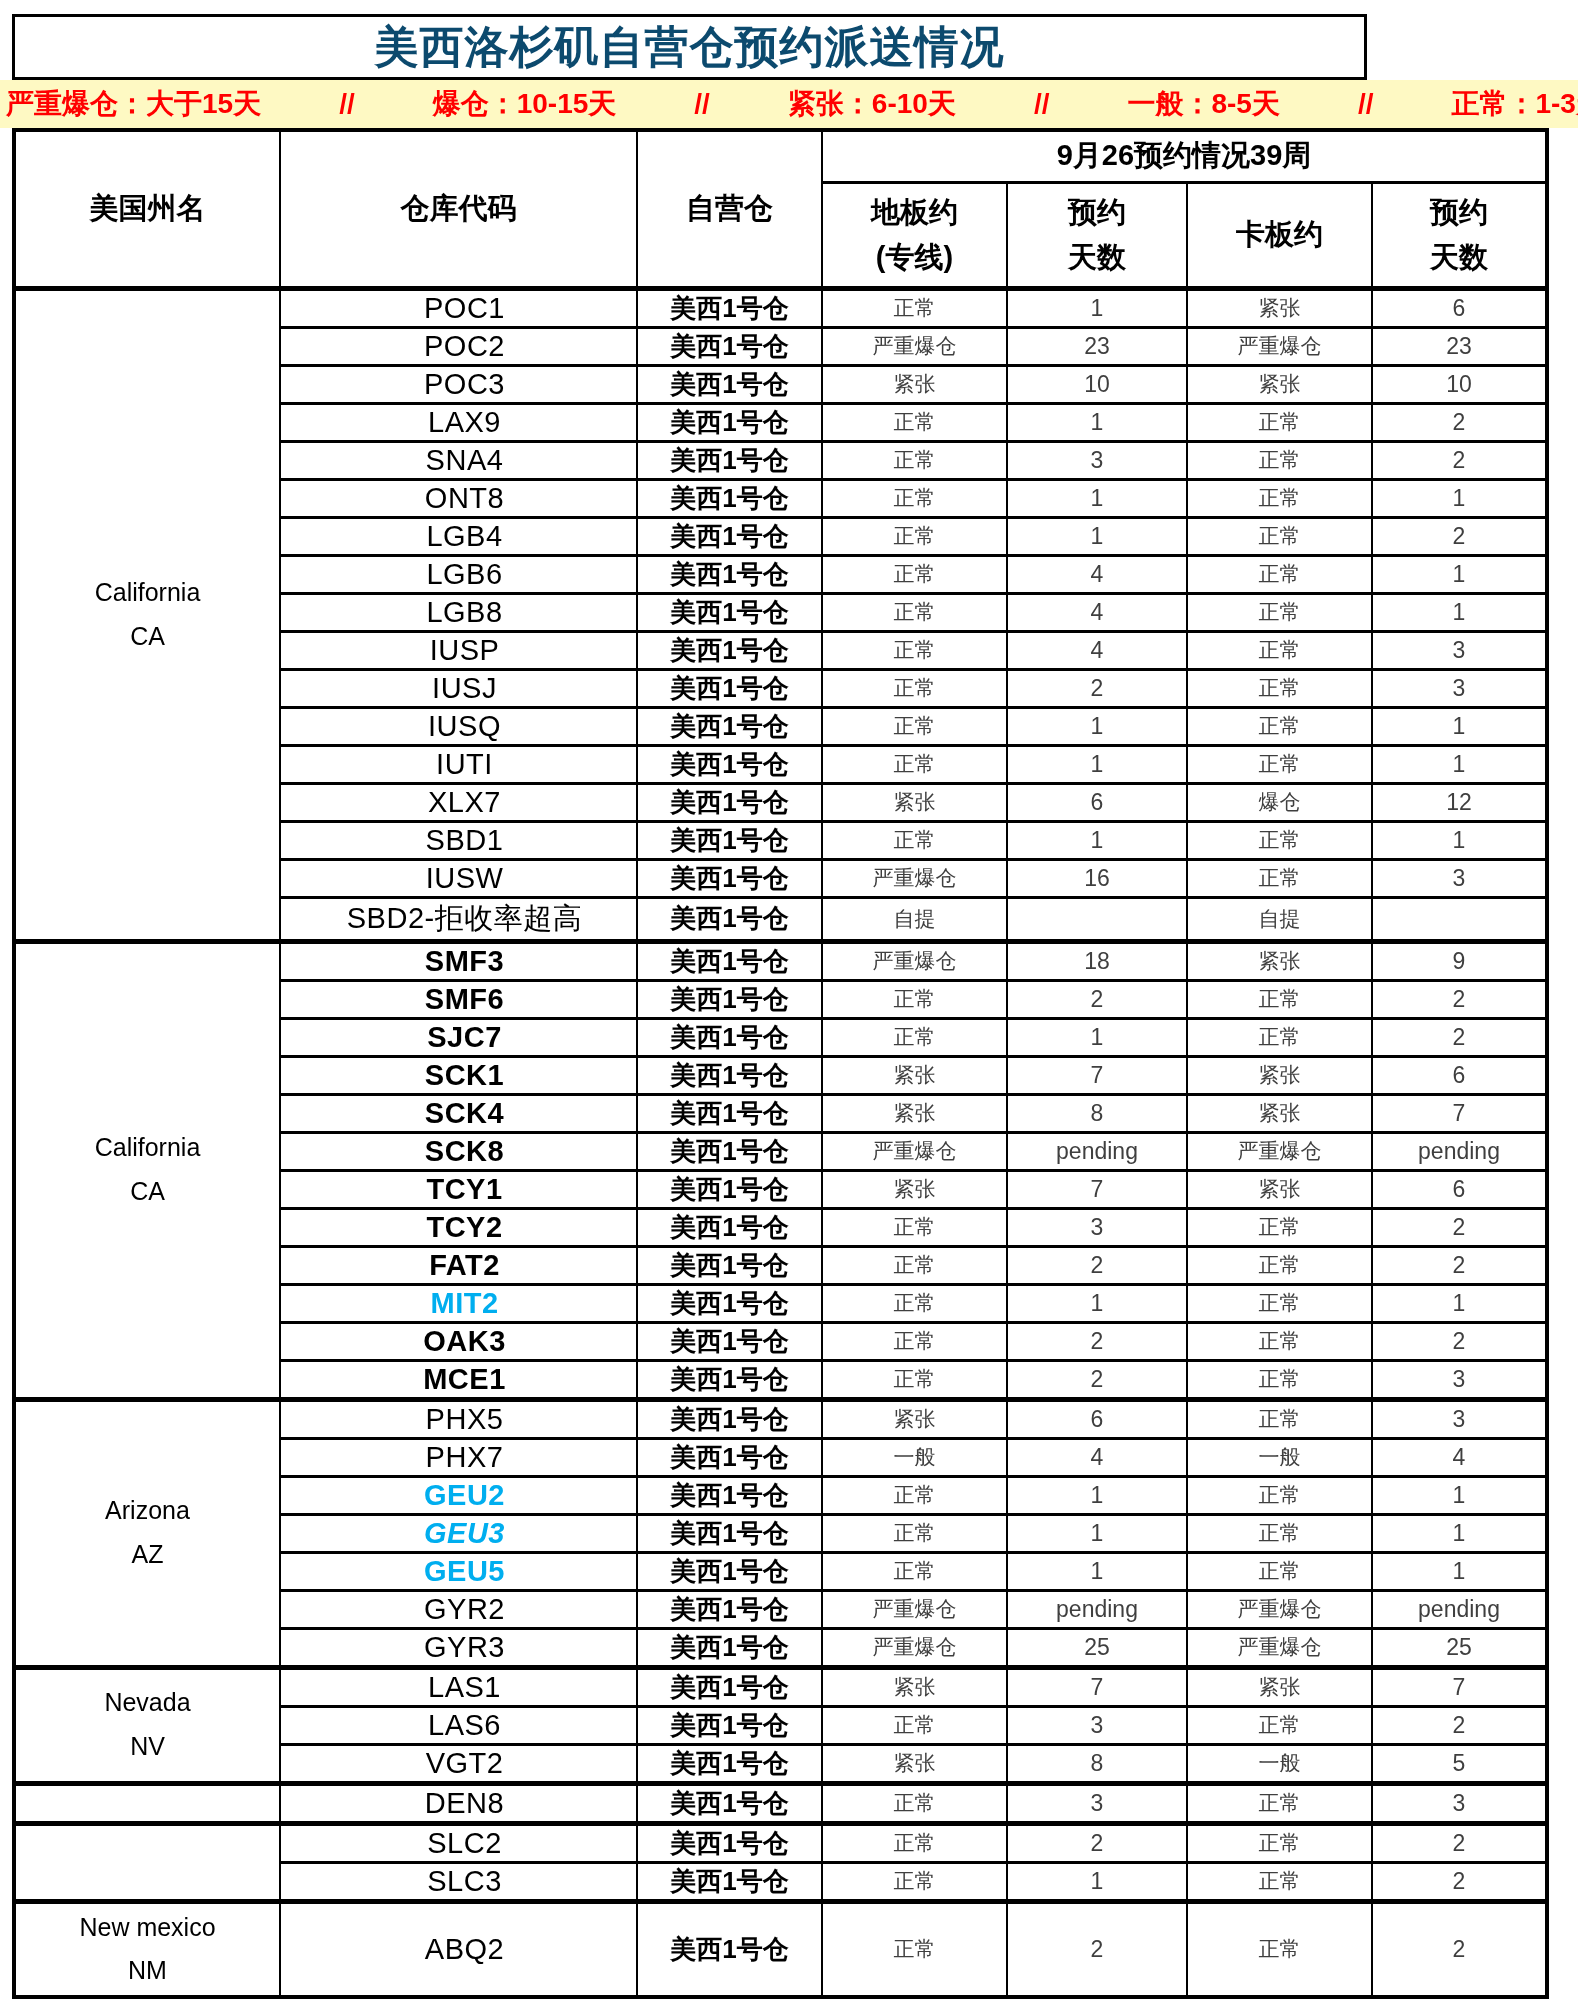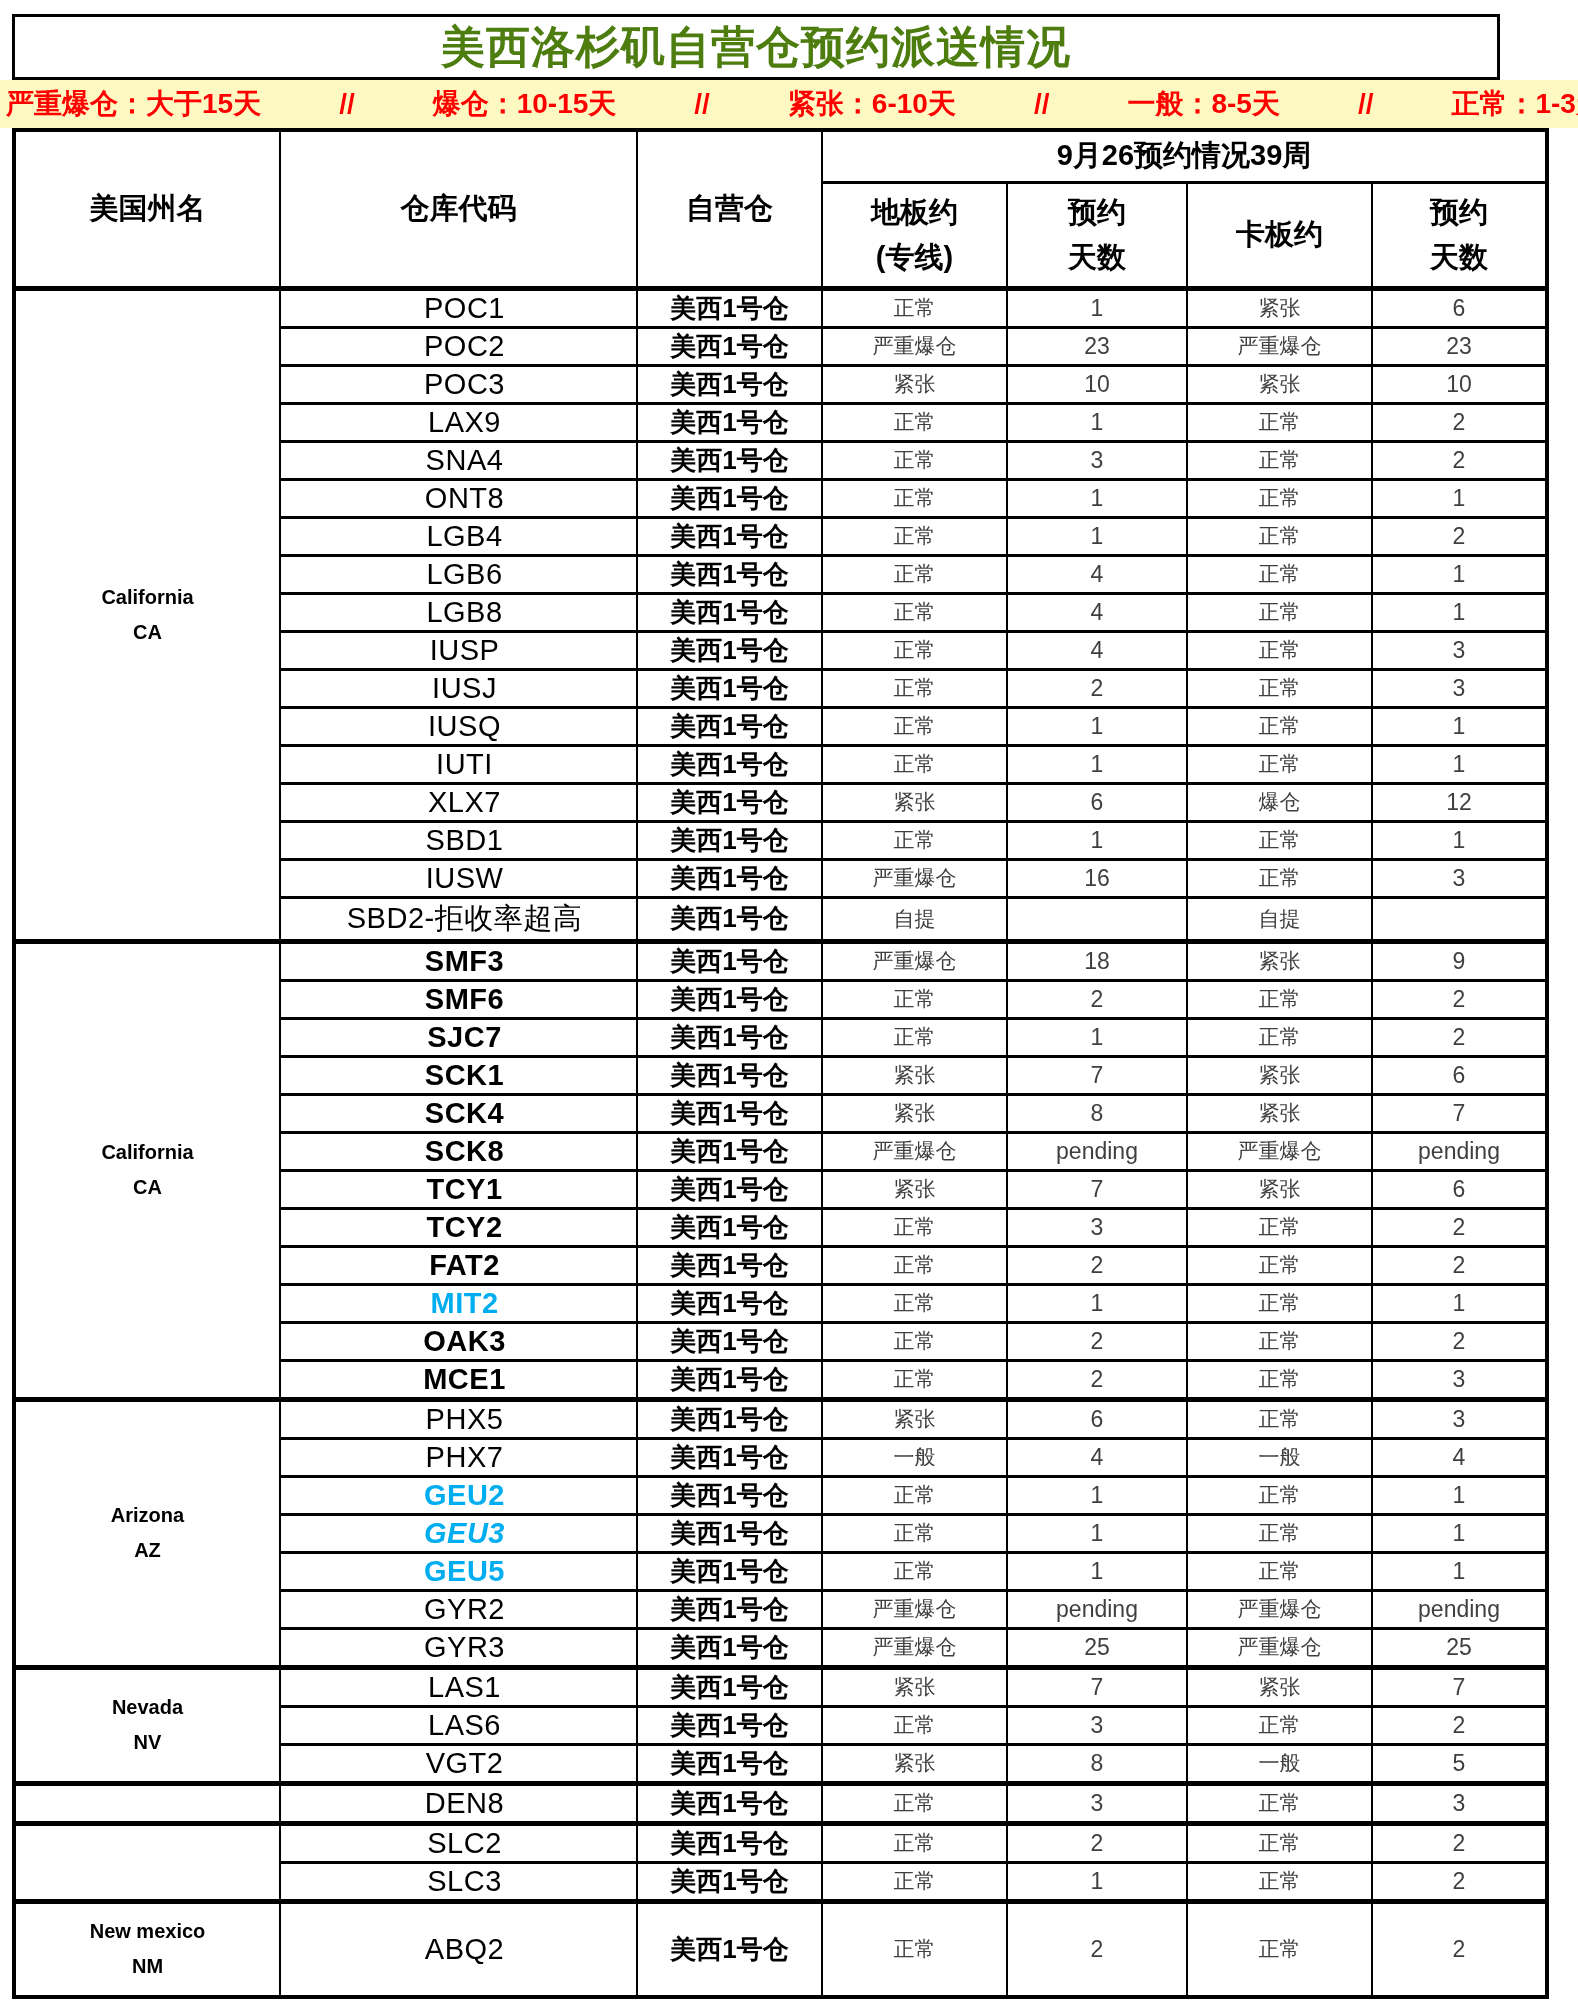--- a/index.html
+++ b/index.html
@@ -5,24 +5,24 @@
   html,body{margin:0;padding:0;background:#fff;}
   body{
     width:1578px;height:2000px;overflow:hidden;
     font-family:"Liberation Sans","DejaVu Sans",sans-serif;
     -webkit-font-smoothing:antialiased;
   }
   .page{position:relative;width:1578px;height:2000px;padding-top:14px;box-sizing:border-box;}
 
   
   .title-box{
-    margin-left:12px;width:1488px;box-sizing:border-box;
+    margin-left:12px;width:1355px;box-sizing:border-box;
     border:3px solid #000;height:66px;
     display:flex;align-items:center;justify-content:center;
-    font-size:44px;font-weight:700;color:#4d7c0f;letter-spacing:1px;
+    font-size:44px;font-weight:700;color:#0c4a6e;letter-spacing:1px;
   }
 
   
   .legend{
     width:1578px;height:48px;overflow:hidden;
     display:flex;align-items:center;
   }
   .legend-track{
     display:flex;width:1604px;min-width:1604px;
     justify-content:space-between;align-items:center;
@@ -44,21 +44,21 @@
   thead th{font-weight:700;color:#000;white-space:pre-line;}
   tr.hrow1{height:52px;}
   tr.hrow1 th{font-size:29px;}
   tr.hrow2{height:106px;}
   tr.hrow2 th{font-size:29px;line-height:1.55;}
   th.merged-head{font-size:29px;}
 
   tbody tr{height:38px;}
   tbody tr.tall{height:96px;}
 
-  td.state-cell{font-size:20px;color:#000;white-space:pre-line;line-height:1.75;font-weight:700;}
+  td.state-cell{font-size:25px;color:#000;white-space:pre-line;line-height:1.75;font-weight:400;}
   td.code{font-size:29px;font-weight:400;color:#000;letter-spacing:0.5px;padding-left:12px;}
   td.code.bold{font-weight:700;}
   td.code.cyan{font-weight:700;}
   td.wh{font-size:26px;font-weight:700;color:#000;}
   td.status{font-size:21px;font-weight:400;color:#3f3f3f;}
   td.days{font-size:23px;font-weight:400;color:#3f3f3f;}
 </style>
 </head>
 <body>
 

